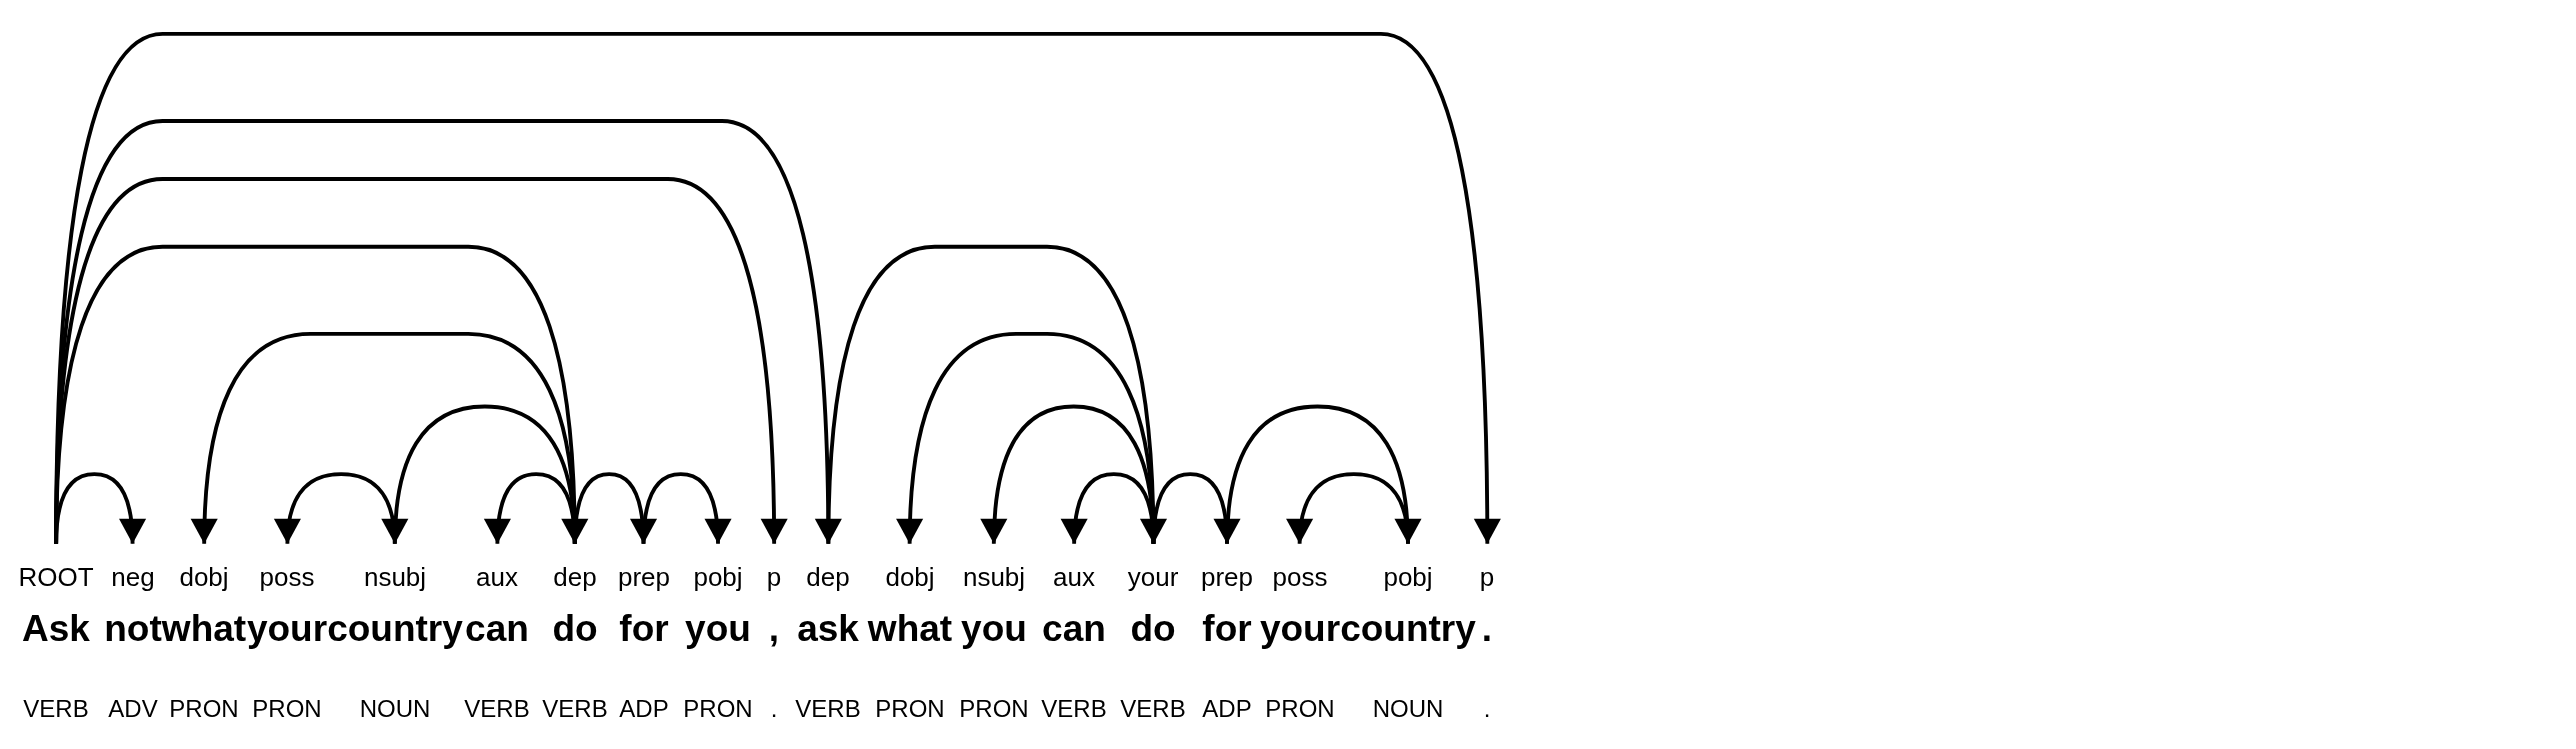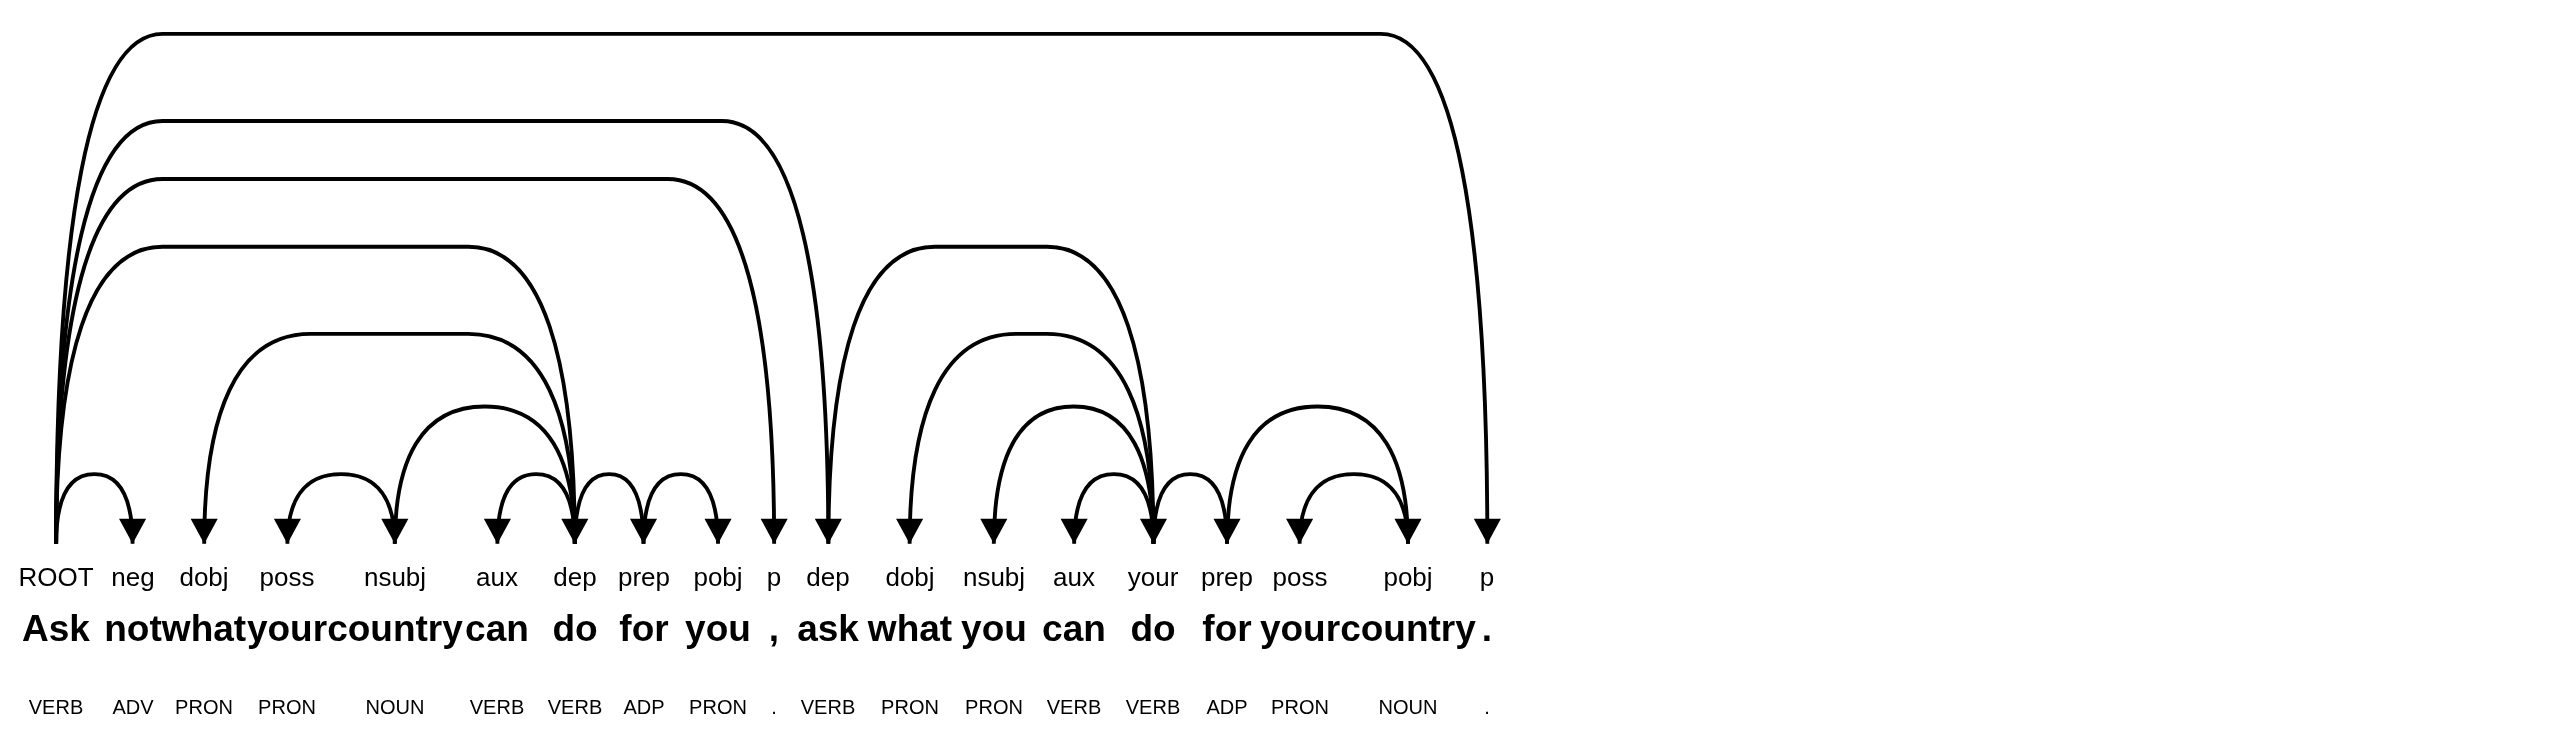--- a/index.html
+++ b/index.html
@@ -40,21 +40,21 @@
     font-size: 37px;
     font-weight: 700;
     color: #000000;
     line-height: 1;
   }
   .pos-text {
     position: absolute;
     transform: translateX(-50%);
     text-align: right;
     white-space: nowrap;
-    font-size: 20px;
+    font-size: 24px;
     font-weight: 400;
     color: #000000;
     line-height: 1;
   }
 </style>
 </head>
 <body>
 
 <div id="scene">
   <svg id="arc-layer" viewBox="0 0 2662 775">

